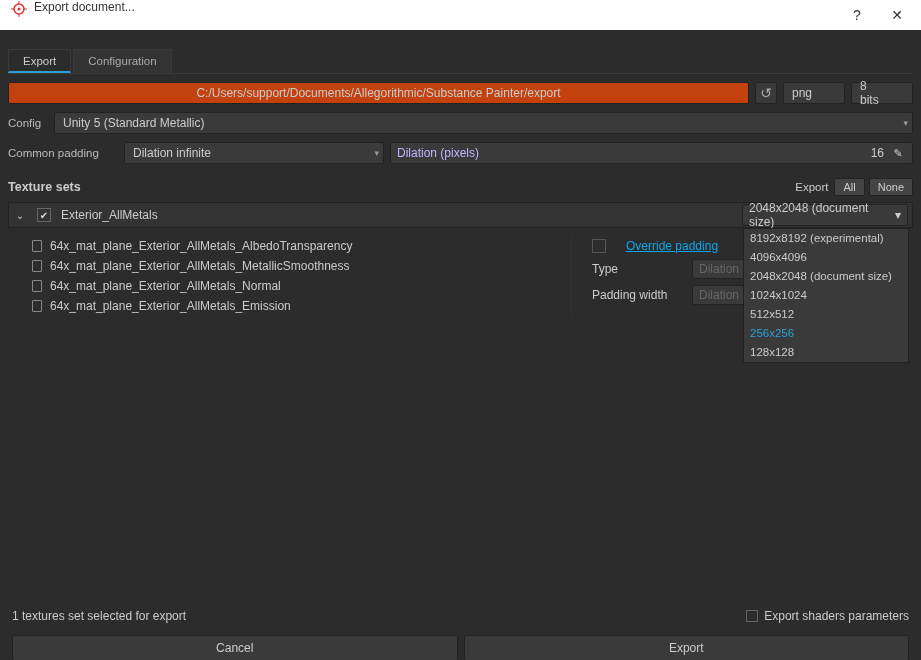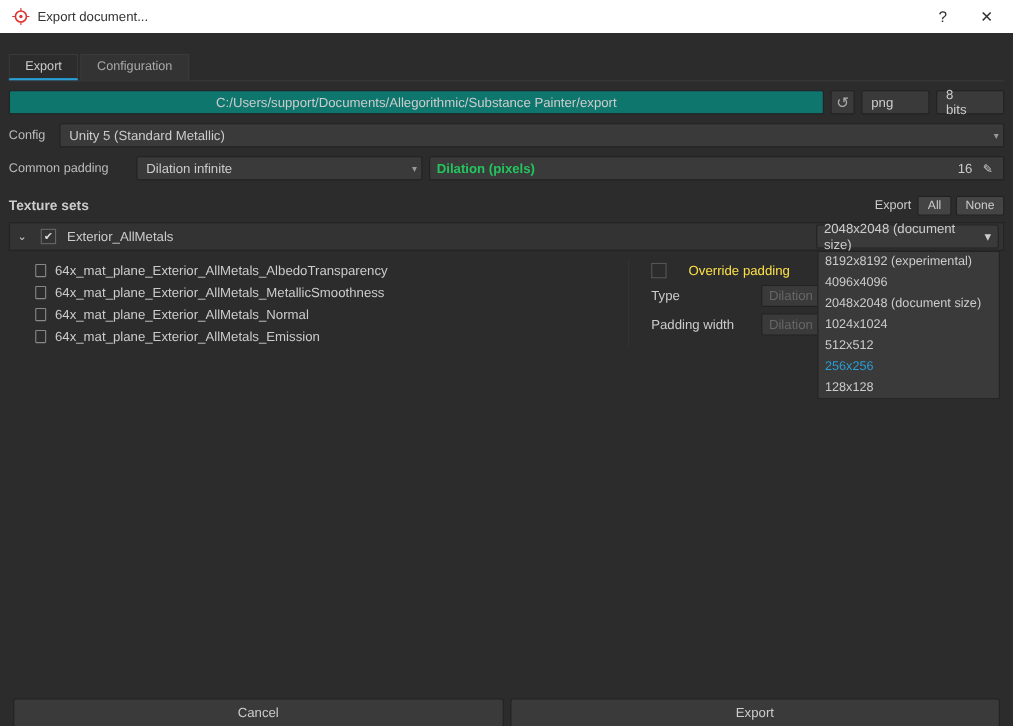--- a/index.html
+++ b/index.html
@@ -1,31 +1,31 @@
 <!DOCTYPE html>
 <html><head>
 <meta charset="utf-8">
 <style>
   * { margin: 0; padding: 0; box-sizing: border-box; font-family: Arial, sans-serif; font-size: 12px; color: #ccc; }
   body { background: #2c2c2c; width: 921px; height: 660px; overflow: hidden; }
   
-  .titlebar { height: 30px; background: #fff; display: flex; align-items: center; padding: 0 4px; }
+  .titlebar { height: 30px; background: #fff; display: flex; padding: 0 4px; }
   .titlebar .app-icon { width: 18px; height: 18px; margin: 0 6px; display:flex; align-items:center; justify-content:center; }
   .titlebar .title { color: #333; font-size: 12px; flex: 1; }
   .titlebar .win-btn { width: 40px; height: 30px; display: flex; align-items: center; justify-content: center; color: #333; font-size: 14px; }
   
   .content { background: #2c2c2c; padding: 8px 8px 0 8px; height: calc(100% - 30px); display:flex; flex-direction:column;margin-top:11px; }
   
   .tabs { display: flex; border-bottom: 1px solid #3a3a3a; }
   .tab { padding: 5px 14px; font-size: 11.5px; color:#aaa; border: 1px solid #3a3a3a; border-bottom:none; background:#333; margin-right:2px; }
   .tab.active { color: #ccc; background:#2c2c2c; border-bottom: 2px solid #2a9fd6; padding-bottom:4px; }
   
   .row { display: flex; align-items: center; gap: 6px; margin-top: 8px; }
   
-  .path-box { flex: 1; background: #0f766e; border: 1px solid #222; height: 22px; display: flex; align-items: center; justify-content: center; border-radius: 2px; }
+  .path-box { flex: 1; background: #c2410c; border: 1px solid #222; height: 22px; display: flex; align-items: center; justify-content: center; border-radius: 2px; }
   .square-btn { width: 22px; height: 22px; background: #3a3a3a; border: 1px solid #222; display: flex; align-items: center; justify-content: center; border-radius:2px; }
   .dropdown { background: #3a3a3a; border: 1px solid #222; height: 22px; display: flex; align-items: center; padding: 0 4px 0 8px; border-radius:2px;gap:40px; }
   .dropdown .dd-text { flex: 1; }
   .dropdown .caret { margin-left: 8px; font-size:9px; color:#999; }
   
   .label { font-size: 11.5px; color: #bbb; }
   
   .config-dd { flex:1; }
   
   .section-header { display:flex; align-items:center; margin-top: 12px; padding: 2px 0; }
@@ -48,21 +48,21 @@
   .right-panel .rp-row { display:flex; align-items:center; gap:20px; padding:3px 0; }
   .disabled-dd { background:#3a3a3a; border:1px solid #222; padding:2px 6px; border-radius:2px; color:#666; width:80px; }
   
   .size-dropdown-wrapper { position:absolute; right:4px; top:-28px; width:166px; }
   .size-dd-btn { background:#3a3a3a; border:1px solid #222; height:22px; display:flex; align-items:center; padding:0 6px; justify-content:space-between; border-radius:2px; }
   .size-dd-list { background:#3a3a3a; border:1px solid #222; margin-top:0; }
   .size-dd-list .opt { padding:2px 6px; font-size:11.5px; line-height:15px; }
   .size-dd-list .opt.highlight { color:#2a9fd6; }
   
   .dilation-field { flex:1; background:#3a3a3a; border:1px solid #222; height:22px; display:flex; align-items:center; padding:0 6px; border-radius:2px; }
-  .dilation-field .dl-label { flex:1; color:#22c55e;font-weight:bold; }
+  .dilation-field .dl-label { flex:1; color:#c4b5fd; }
   .dilation-field .dl-val { color:#ccc; margin-right:6px;}
   .pencil { width:16px; height:16px; display:flex; align-items:center; justify-content:center; font-size:11px;}
   
   .main-scroll { flex:1; overflow:hidden; }
   
   .statusbar { padding: 6px 4px; display:flex; align-items:center; font-size:11.5px; }
   .statusbar .st-text { flex:1; }
   .statusbar .shader-cb { display:flex; align-items:center; gap:6px; }
   .shader-cb .box { width:12px; height:12px; border:1px solid #666; }
   
@@ -168,21 +168,21 @@
             <span>64x_mat_plane_Exterior_AllMetals_Normal</span>
           </div>
         <div class="map-item">
             <span class="doc-icon"></span>
             <span>64x_mat_plane_Exterior_AllMetals_Emission</span>
           </div>
       </div>
       <div class="right-panel">
         <div class="rp-row">
           <span class="checkbox" style="border-color:#555;"></span>
-          <span style="color:#fde047;">Override padding</span>
+          <span style="color:#0ea5e9;text-decoration:underline;">Override padding</span>
         </div>
         <div class="rp-row">
           <span style="width:80px;">Type</span>
           <span class="disabled-dd">Dilation</span>
         </div>
         <div class="rp-row">
           <span style="width:80px;">Padding width</span>
           <span class="disabled-dd">Dilation</span>
         </div>
       </div>
@@ -194,19 +194,26 @@
           <div class="opt">2048x2048 (document size)</div>
           <div class="opt">1024x1024</div>
           <div class="opt">512x512</div>
           <div class="opt highlight">256x256</div>
           <div class="opt">128x128</div>
         </div>
       </div>
     </div>
   </div>
 
+  <div class="statusbar">
+    <div class="st-text">1 textures set selected for export</div>
+    <div class="shader-cb">
+      <span class="box"></span>
+      <span>Export shaders parameters</span>
+    </div>
+  </div>
 
   <div class="buttons-row">
     <div class="big-btn">Cancel</div>
     <div class="big-btn">Export</div>
   </div>
 
 </div>
 
 </body></html>

